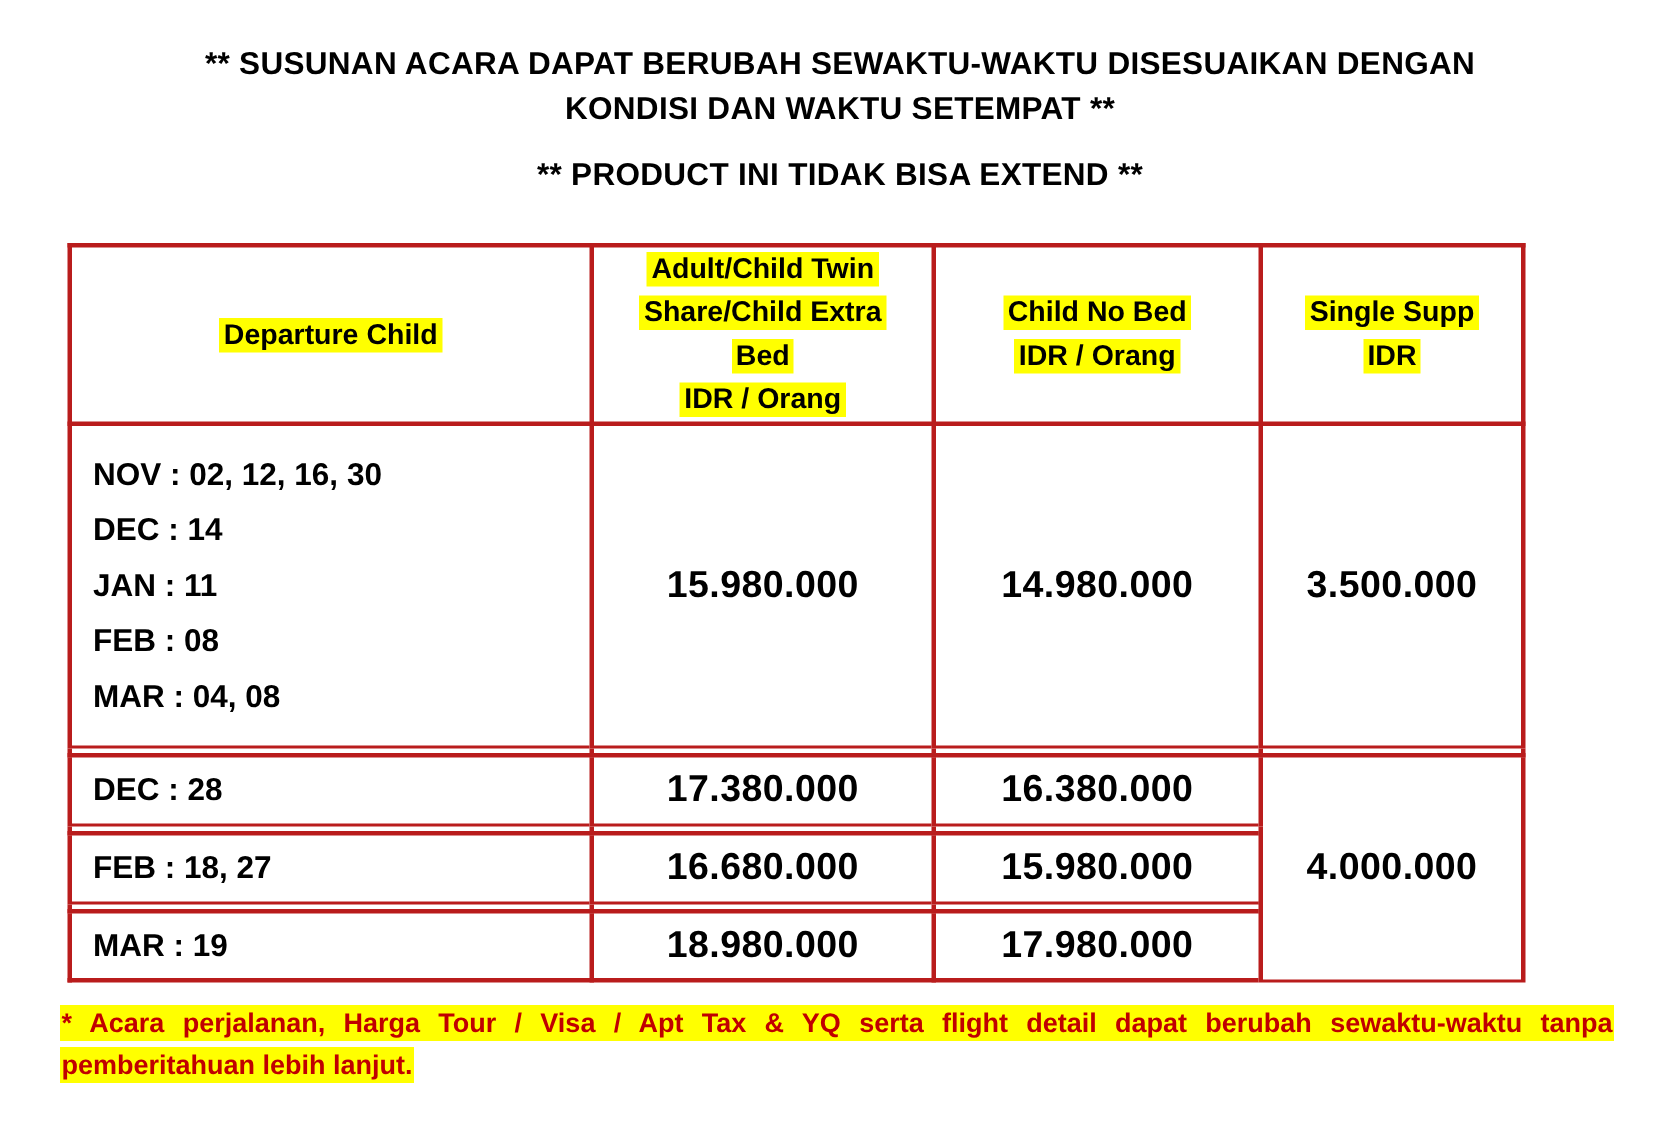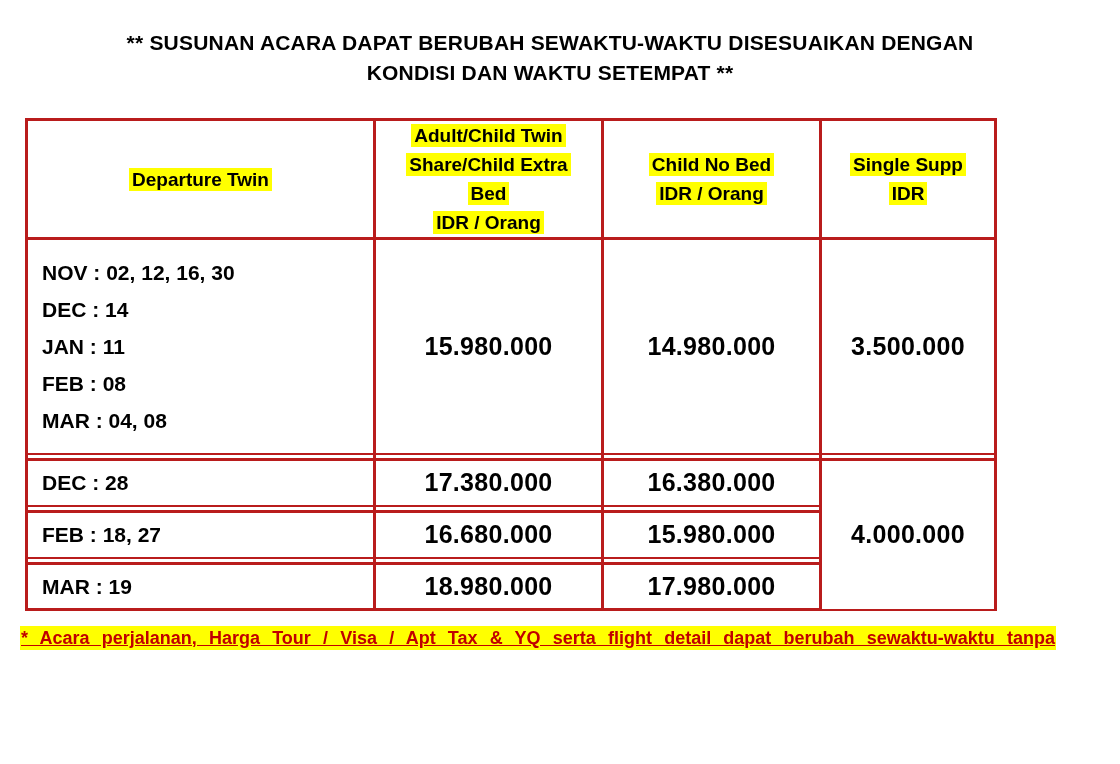--- a/index.html
+++ b/index.html
@@ -4,21 +4,21 @@
 <style>
   * { margin: 0; padding: 0; box-sizing: border-box; }
   html, body { background: #ffffff; }
   body {
     width: 1120px; height: 764px;
     font-family: "Liberation Sans", "DejaVu Sans", sans-serif;
     font-weight: bold;
     color: #000000;
     overflow: hidden;
   }
-  .page { padding: 28px 40px 0 20px; }
+  .page { padding: 28px 40px 0 40px; }
 
   .doc-title {
     text-align: center;
     font-size: 21px;
     line-height: 30px;
     white-space: pre-line;
     letter-spacing: 0.2px;
   }
   .doc-subtitle { margin-top: 14px; }
 
@@ -74,41 +74,41 @@
     line-height: 28px;
     color: #C00000;
   }
   .fn-line-1 { text-align: justify; text-align-last: justify; }
   .fn-line-2 { text-align: left; }
   .hl-red {
     background: #FFFF00;
     padding: 2px 1px;
     -webkit-box-decoration-break: clone;
     box-decoration-break: clone;
-    text-decoration: underline;
   }
 </style>
 </head>
 <body>
 
 <div class="page">
 
   <div class="doc-title">** SUSUNAN ACARA DAPAT BERUBAH SEWAKTU-WAKTU DISESUAIKAN DENGAN
 KONDISI DAN WAKTU SETEMPAT **</div>
+  <div class="doc-title doc-subtitle">** PRODUCT INI TIDAK BISA EXTEND **</div>
 
   <table class="price-table">
     <colgroup>
       <col style="width:348px">
       <col style="width:228px">
       <col style="width:218px">
       <col style="width:175px">
     </colgroup>
     <tbody>
         <tr>
-      <th><span class="hl">Departure Twin</span></th>
+      <th><span class="hl">Departure Child</span></th>
       <th><span class="hl">Adult/Child Twin
 Share/Child Extra
 Bed
 IDR / Orang</span></th>
       <th><span class="hl">Child No Bed
 IDR / Orang</span></th>
       <th><span class="hl">Single Supp
 IDR</span></th>
     </tr>
 
@@ -158,15 +158,16 @@
     <tr class="row-small">
       <td class="dates">MAR : 19</td>
       <td class="price">18.980.000</td>
       <td class="price">17.980.000</td>
     </tr>
   </tbody>
     </table>
 
   <div class="footnote">
     <div class="fn-line-1"><span class="hl-red">* Acara perjalanan, Harga Tour / Visa / Apt Tax &amp; YQ serta flight detail dapat berubah sewaktu-waktu tanpa</span></div>
+    <div class="fn-line-2"><span class="hl-red">pemberitahuan lebih lanjut.</span></div>
   </div>
 
 </div>
 
 </body></html>

